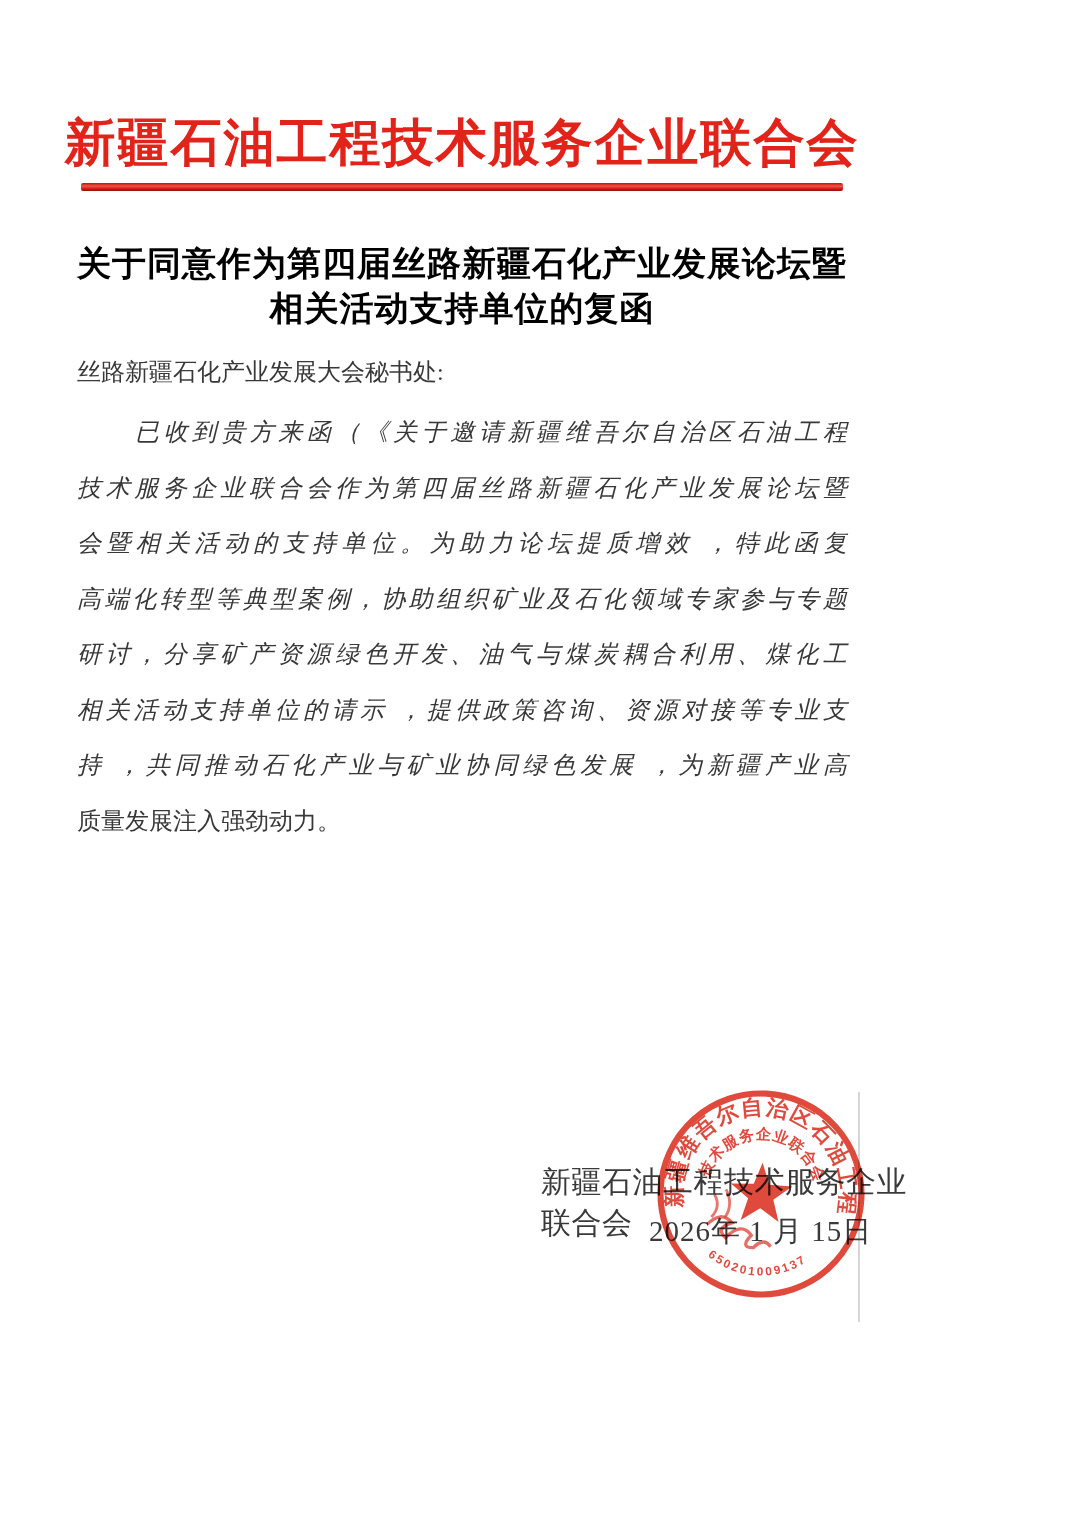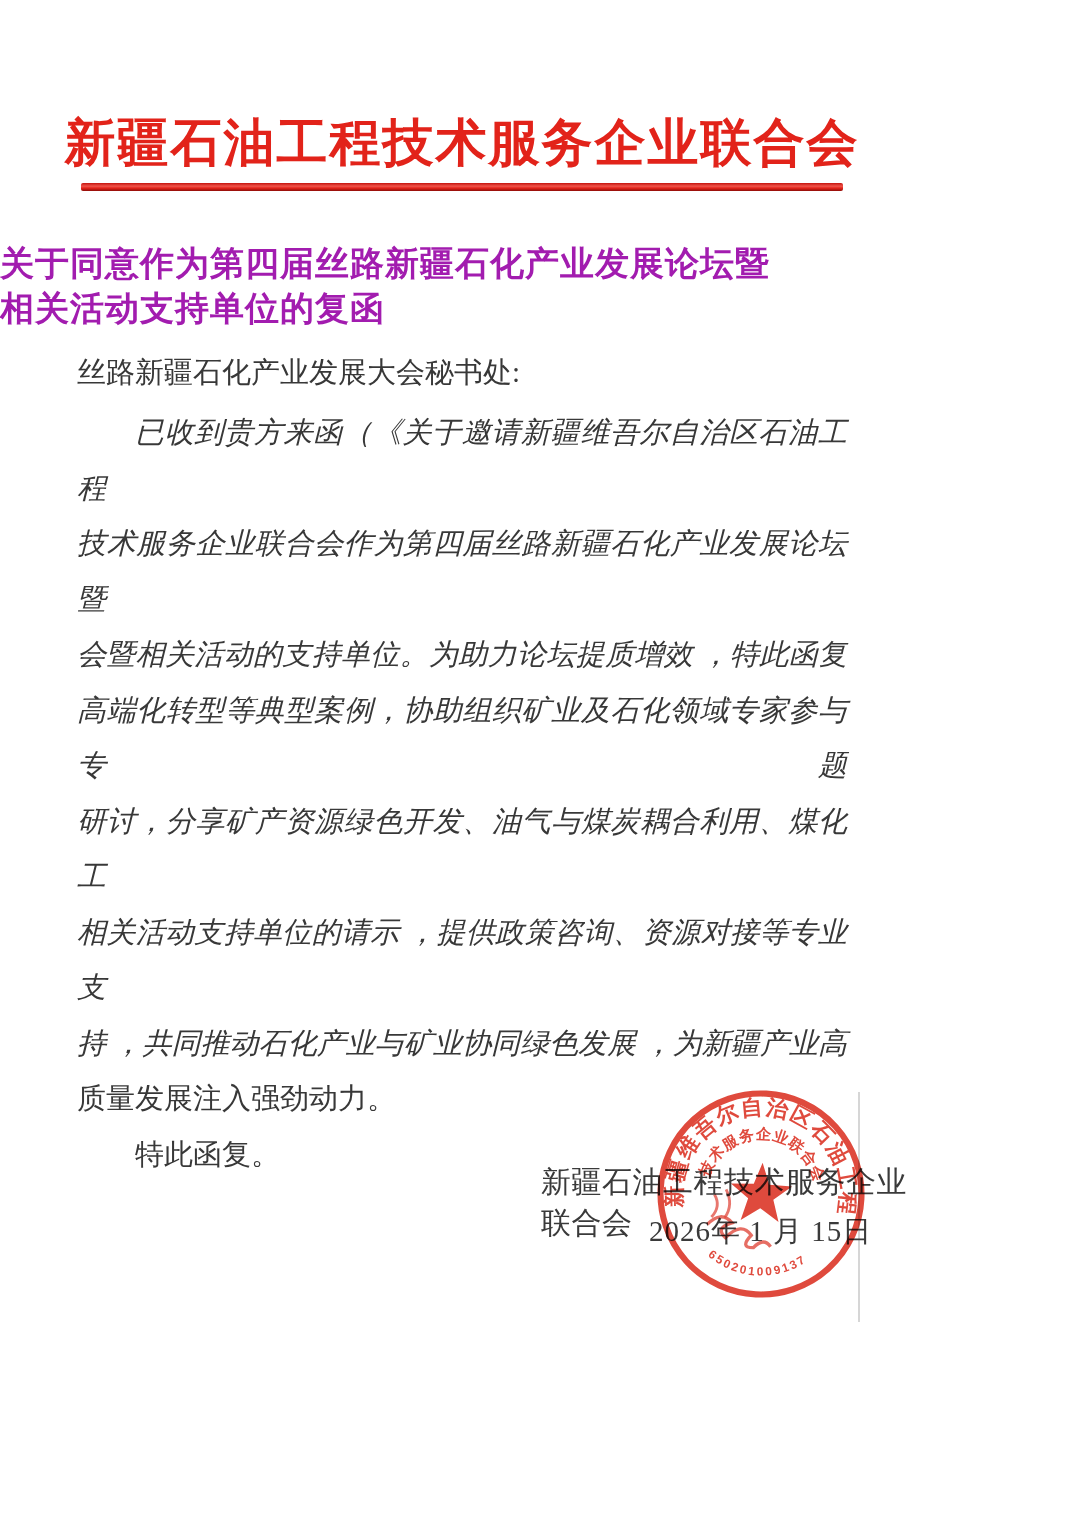--- a/index.html
+++ b/index.html
@@ -25,30 +25,31 @@
   }
   .divider {
     width: 762px;
     height: 8px;
     margin: 10px auto 0 auto;
     background: linear-gradient(180deg, #c4130e 0%, #f0544a 40%, #e2231a 65%, #8e0d08 100%);
     border-radius: 2px;
   }
   .doc-title {
     margin-top: 50px;
+    text-align: center;
     font-weight: 700;
     font-size: 34px;
     line-height: 45px;
     letter-spacing: 1px;
-    color: #a21caf;
+    color: #000000;
   }
   .body-block {
     width: 770px;
     margin: 12px auto 0 auto;
-    font-size: 29px;
+    font-size: 24px;
   }
   .salutation {
     line-height: 58px;
     margin-bottom: 4px;
   }
   .bline { line-height: 55.5px; }
   .bline.full {
     text-align: justify;
     text-align-last: justify;
     text-justify: inter-character;
@@ -113,21 +114,20 @@
   <div class="body-block">
     <div class="salutation">丝路新疆石化产业发展大会秘书处:</div>
     <div class="bline full indent">已收到贵方来函（《关于邀请新疆维吾尔自治区石油工程</div>
     <div class="bline full">技术服务企业联合会作为第四届丝路新疆石化产业发展论坛暨</div>
     <div class="bline full">会暨相关活动的支持单位。为助力论坛提质增效 ，特此函复</div>
     <div class="bline full">高端化转型等典型案例，协助组织矿业及石化领域专家参与专题</div>
     <div class="bline full">研讨，分享矿产资源绿色开发、油气与煤炭耦合利用、煤化工</div>
     <div class="bline full">相关活动支持单位的请示 ，提供政策咨询、资源对接等专业支</div>
     <div class="bline full">持 ，共同推动石化产业与矿业协同绿色发展 ，为新疆产业高</div>
     <div class="bline">质量发展注入强劲动力。</div>
-    <div class="bline indent">特此函复。</div>
   </div>
 
   <div class="sig-name">新疆石油工程技术服务企业联合会</div>
   <div class="sig-date">2026年 1 月 15日</div>
 
   <div class="scan-edge"></div>
 
   <svg class="seal" viewBox="0 0 230 230" aria-hidden="true">
     <defs>
       <path id="arcOuter" d="M 36,143.6 A 84,84 0 1 1 194,143.6" fill="none"></path>

